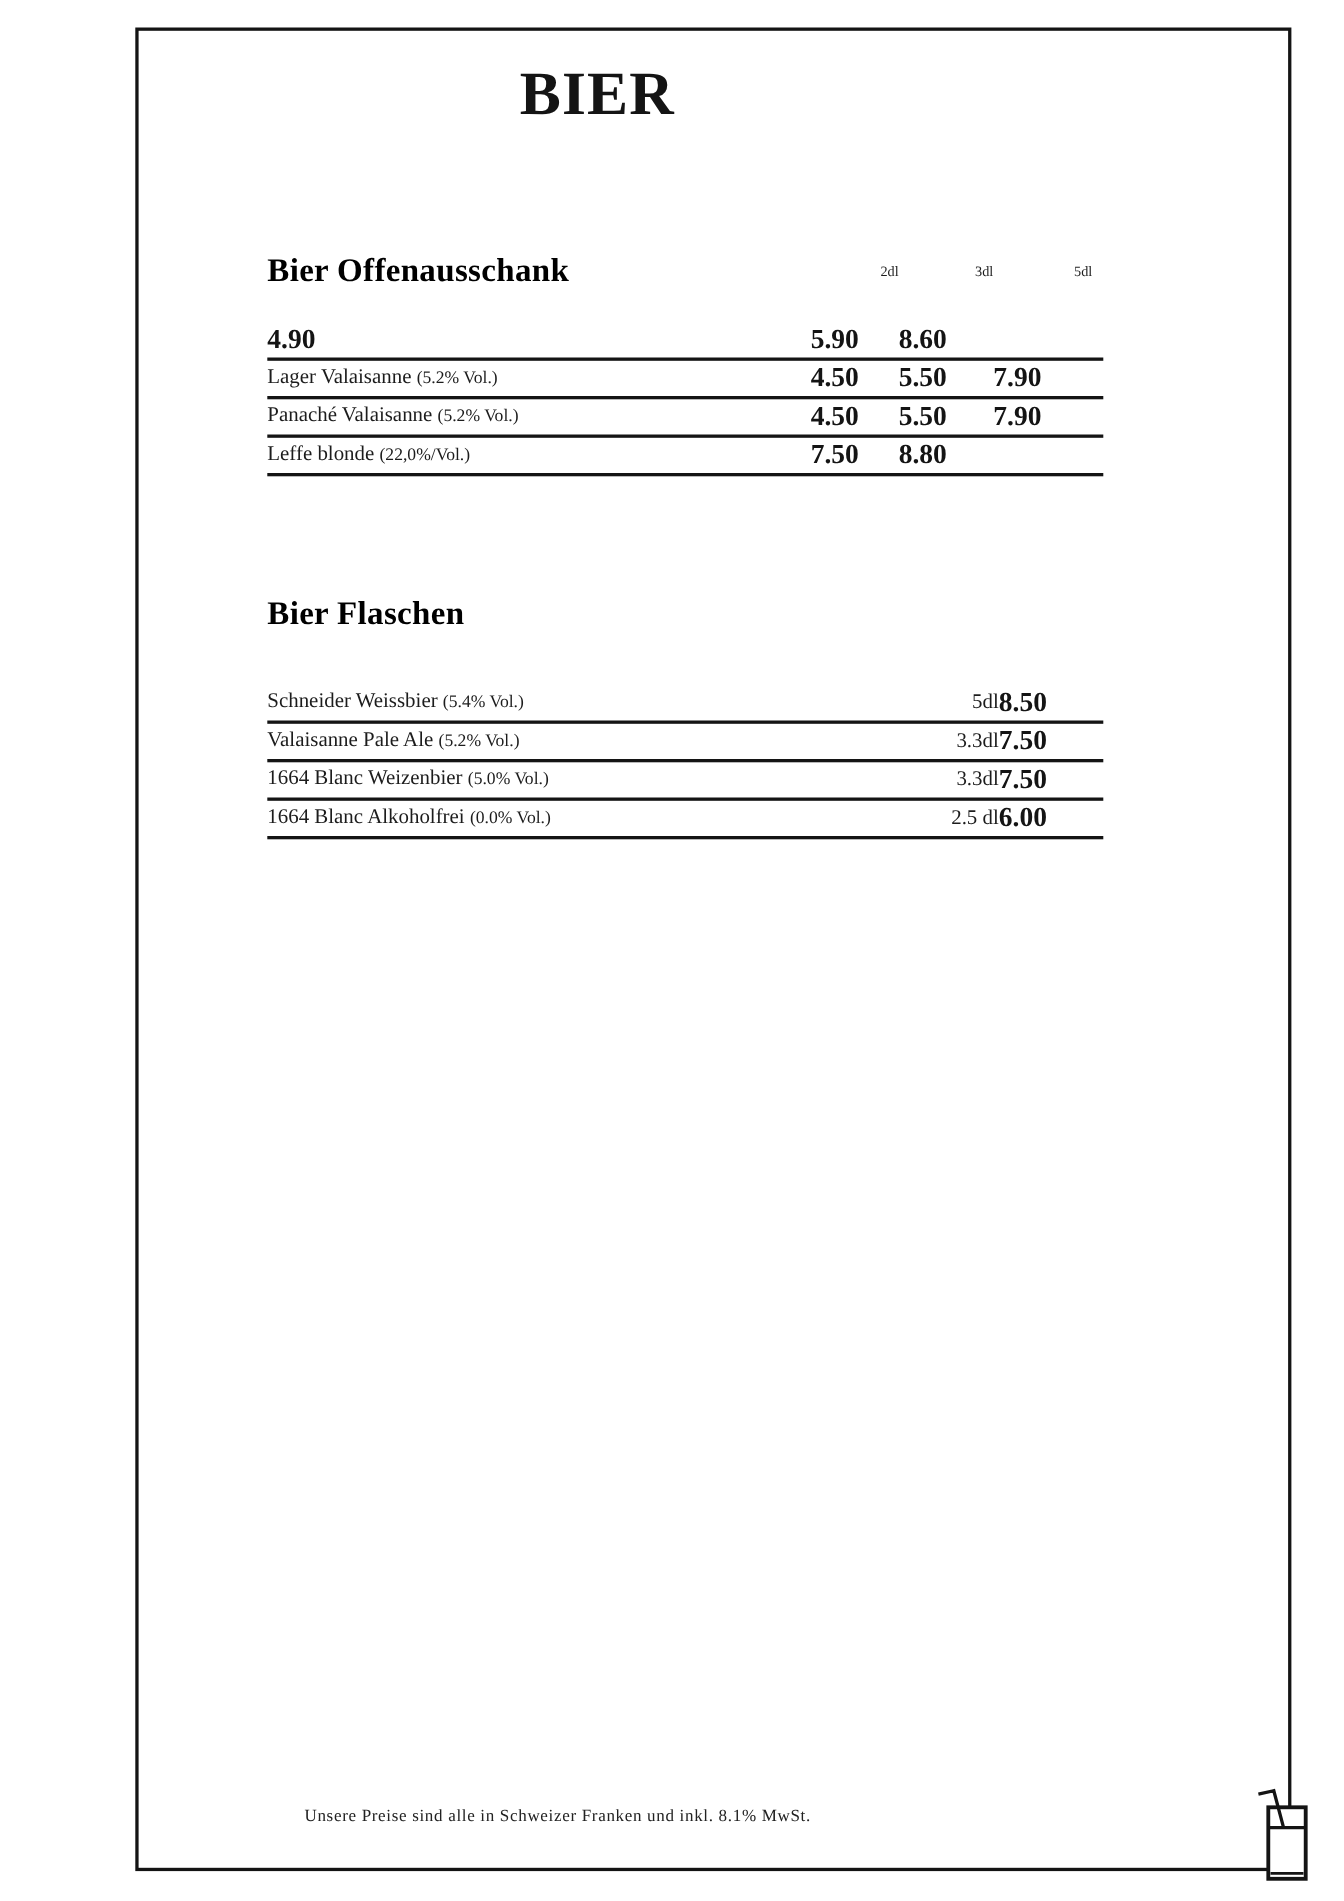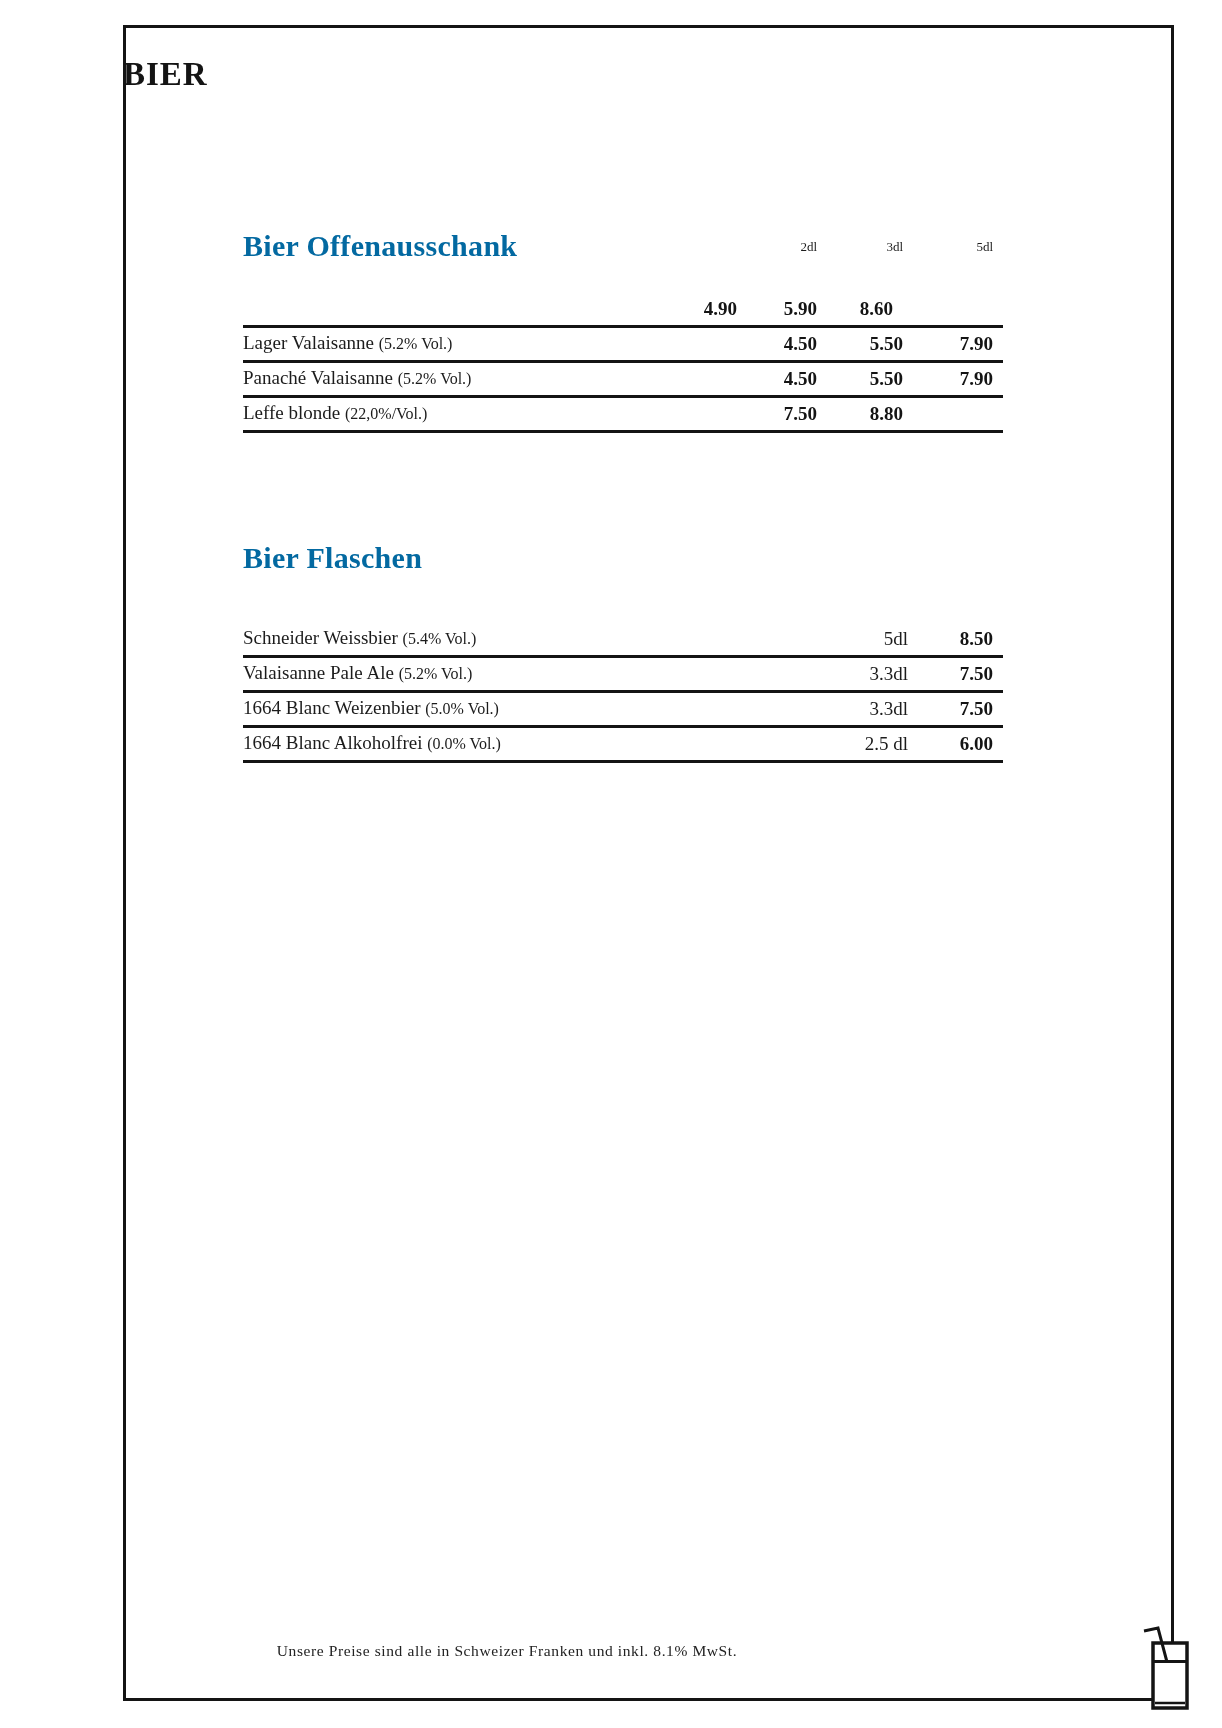--- a/index.html
+++ b/index.html
@@ -15,35 +15,35 @@
     position: absolute;
     left: 123px; top: 25px;
     width: 1051px; height: 1676px;
     border: 3px solid #141414;
     z-index: 0;
   }
   .title {
     position: absolute;
     left: 123px; top: 58px;
     width: 840px;
-    text-align: left;
-    font-size: 33px;
+    text-align: center;
+    font-size: 56px;
     font-weight: bold;
     letter-spacing: 1px;
     line-height: 1;
     color: #141414;
   }
   .sec { position: absolute; left: 243px; width: 760px; }
   .sec1 { top: 228px; }
   .sec2 { top: 540px; }
   .sec-heading {
     font-size: 30px;
     font-weight: bold;
     line-height: 36px;
-    color: #0369a1;
+    color: #000000;
     letter-spacing: 0.3px;
   }
   .grid4 { display: grid; grid-template-columns: 1fr 80px 86px 100px; align-items: end; }
   .grid3 { display: grid; grid-template-columns: 1fr 90px 95px; align-items: end; }
   .colh {
     text-align: right;
     font-size: 13px;
     line-height: 24px;
     padding-bottom: 5px;
     color: #1c1c1c;
@@ -51,21 +51,21 @@
   .pad-r { padding-right: 10px; }
   .rows1 { margin-top: 30px; }
   .rows2 { margin-top: 47px; }
   .row {
     border-bottom: 3px solid #141414;
     padding: 3px 0 4px 0;
     line-height: 24px;
   }
   .nm { font-size: 19px; color: #1c1c1c; }
   .det { font-size: 16px; font-weight: normal; color: #1c1c1c; }
-  .pr { text-align: right; font-size: 19px; font-weight: bold; color: #141414; }
+  .pr { font-size: 25px; font-weight: bold; color: #141414; }
   .sz { text-align: right; font-size: 19px; font-weight: normal; color: #1c1c1c; }
   .footer {
     position: absolute;
     left: 0; top: 1641px;
     width: 1014px;
     text-align: center;
     font-size: 15.5px;
     line-height: 20px;
     letter-spacing: 0.6px;
     color: #222222;

